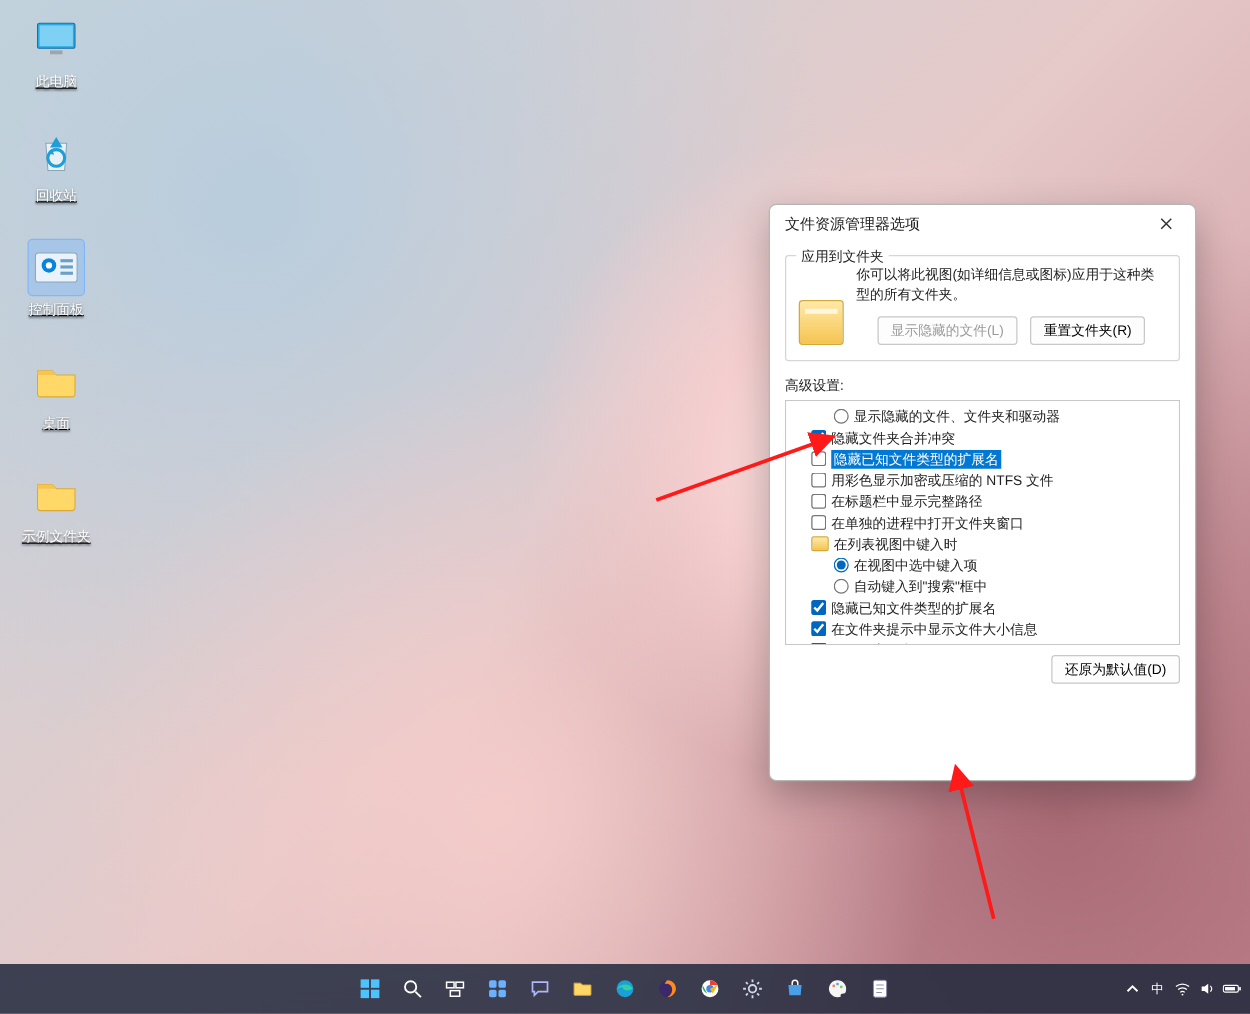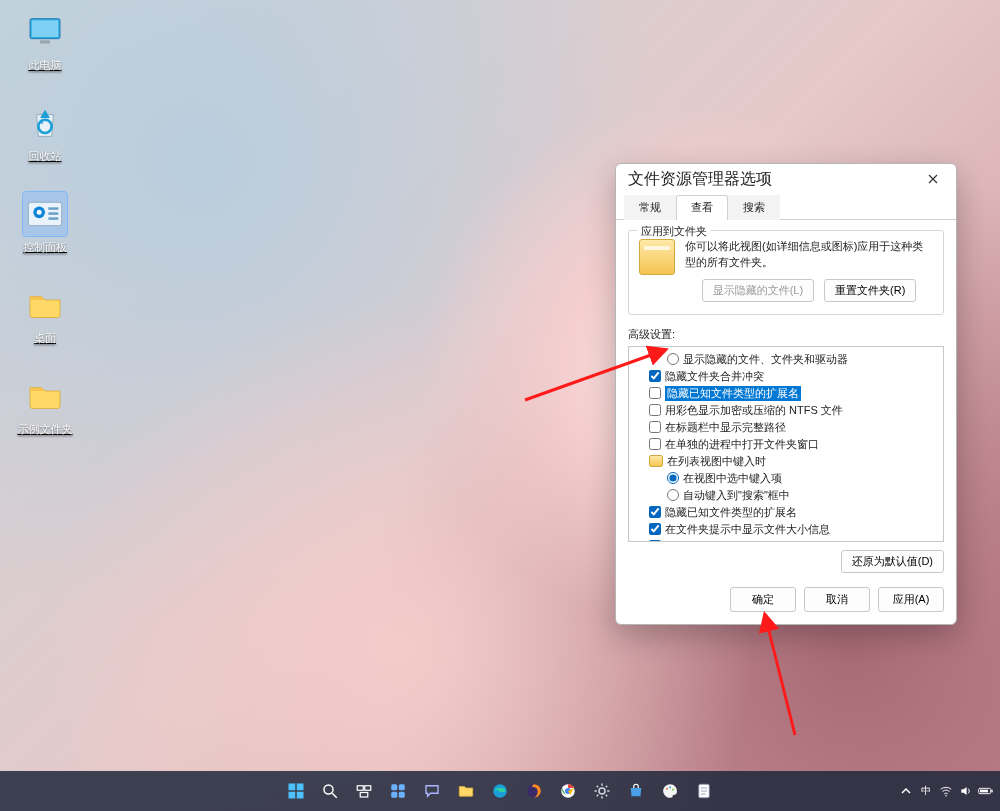--- a/index.html
+++ b/index.html
@@ -24,33 +24,33 @@
   .di-label { font-size: 11px; color: #fff; text-shadow: 0 1px 2px rgba(0,0,0,.6); }
 
   
   .dialog {
     position: absolute; left: 615px; top: 163px; width: 342px; height: 462px;
     background: #fff; border: 1px solid #b5b5b5; border-radius: 6px;
     box-shadow: 0 10px 30px rgba(0,0,0,.25);
     display: flex; flex-direction: column; font-size: 11px; color: #222;
   }
   .titlebar { height: 30px; display: flex; align-items: center; padding: 0 8px 0 12px; }
-  .titlebar .title { flex: 1; font-size: 16px; }
+  .titlebar .title { flex: 1; font-size: 12px; }
   .titlebar .close { width: 30px; height: 24px; display:flex; align-items:center; justify-content:center; border-radius:3px; }
 
   .tabs { display:flex; gap:0; padding: 0 8px; border-bottom:1px solid #d0d0d0; }
   .tab { padding: 4px 14px 5px; font-size: 11px; border:1px solid transparent; border-bottom:none; position:relative; top:1px; background:#f3f3f3; }
   .tab.active { background:#fff; border-color:#d0d0d0; border-top-left-radius:3px; border-top-right-radius:3px; }
 
   .body { flex:1; padding: 10px 12px 8px; overflow:hidden; }
 
   .group { border:1px solid #d5d5d5; border-radius:3px; padding: 8px 10px 12px; margin-bottom:12px; position:relative; }
   .group > .legend { position:absolute; top:-7px; left:8px; background:#fff; padding:0 4px; font-size:11px; }
 
-  .folder-view { display:flex; gap:10px; align-items:flex-start; }
+  .folder-view { display:flex; gap:10px; align-items:flex-end; }
   .fv-icon { width:36px; height:36px; background:linear-gradient(#ffe9a8,#f5c451); border:1px solid #d2a93e; border-radius:3px; position:relative; flex-shrink:0; }
   .fv-icon::before { content:""; position:absolute; left:4px; right:4px; top:6px; height:4px; background:#fff7dd; }
   .fv-text { font-size:11px; line-height:1.45; }
   .fv-buttons { display:flex; gap:10px; margin-top:8px; justify-content:center; }
   .btn { min-width:88px; padding:3px 10px; font-size:11px; background:#fdfdfd; border:1px solid #c8c8c8; border-radius:3px; text-align:center; }
   .btn:disabled, .btn.disabled { color:#9a9a9a; }
 
   .adv-label { font-size:11px; margin-bottom:4px; }
   .tree { border:1px solid #c8c8c8; height:196px; overflow:auto; padding:4px 2px; background:#fff; }
   .node { display:flex; align-items:center; gap:4px; padding:1px 2px; font-size:11px; white-space:nowrap; }
@@ -139,25 +139,20 @@
 <div class="dialog">
   <div class="titlebar">
     <div class="title">文件资源管理器选项</div>
     <div class="close">
       <svg width="10" height="10" viewBox="0 0 10 10">
           <path d="M1 1l8 8M9 1l-8 8" stroke="#333" stroke-width="1.2"></path>
         </svg>
     </div>
   </div>
 
-  <div class="tabs">
-    <div class="tab">常规</div>
-    <div class="tab active">查看</div>
-    <div class="tab">搜索</div>
-  </div>
 
   <div class="body">
     <div class="group">
       <span class="legend">应用到文件夹</span>
       <div class="folder-view">
         <div class="fv-icon"></div>
         <div style="flex:1">
           <div class="fv-text">你可以将此视图(如详细信息或图标)应用于这种类型的所有文件夹。</div>
           <div class="fv-buttons">
             <button class="btn disabled" disabled="">显示隐藏的文件(L)</button>
@@ -229,25 +224,20 @@
           <input type="checkbox" checked="" style="">
           <span class="lbl">在预览窗格中显示预览控件</span>
         </div>
       </div>
 
     <div class="restore-row">
       <button class="btn">还原为默认值(D)</button>
     </div>
   </div>
 
-  <div class="footer">
-    <button class="btn">确定</button>
-    <button class="btn">取消</button>
-    <button class="btn">应用(A)</button>
-  </div>
 </div>
 
 <svg class="arrow" style="left:520px; top:340px;" width="160" height="70">
   <defs>
       <marker id="ah1" viewBox="0 0 10 10" refX="8" refY="5" markerWidth="7" markerHeight="7" orient="auto">
         <path d="M0 0L10 5L0 10z" fill="#ff1a1a"></path>
       </marker>
     </defs>
   <line x1="5" y1="60" x2="145" y2="10" stroke="#ff1a1a" stroke-width="3" marker-end="url(#ah1)"></line>
 </svg>

